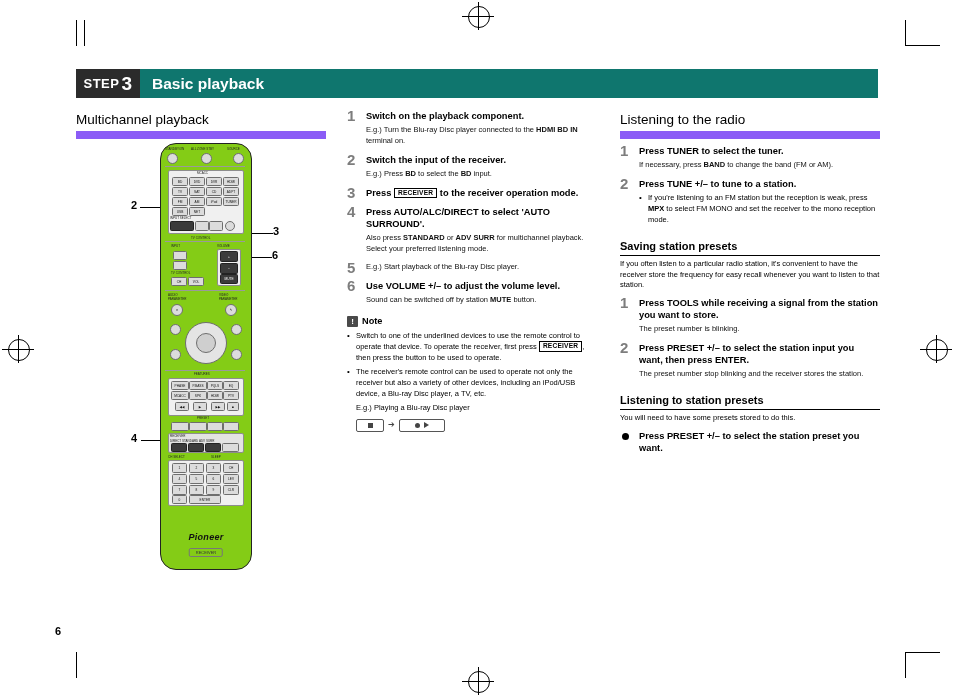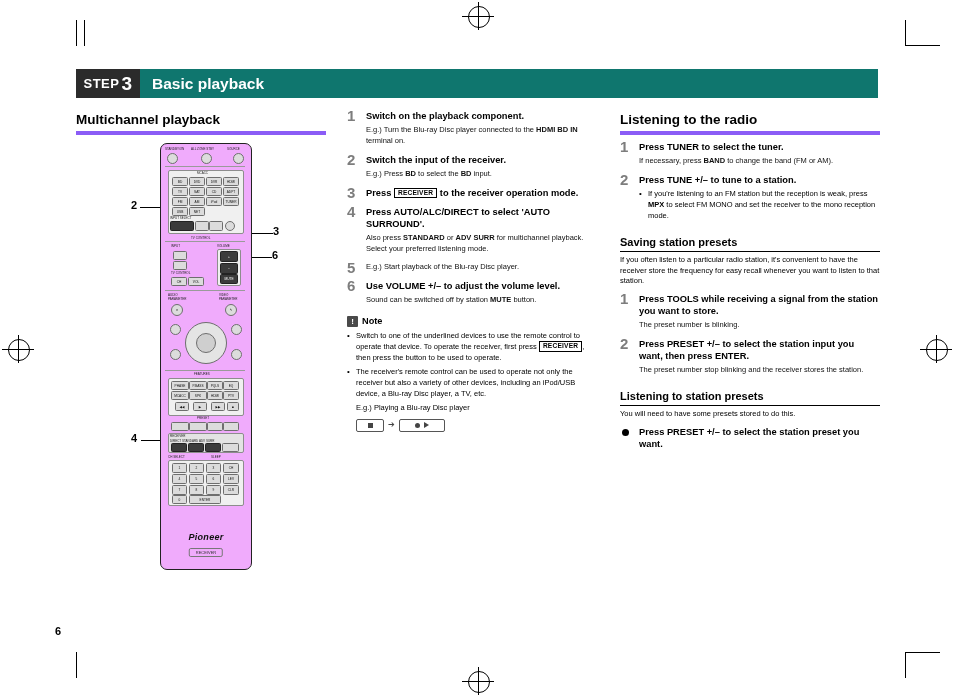--- a/index.html
+++ b/index.html
@@ -35,22 +35,22 @@
     position:absolute;left:76px;top:6px;
     color:#fff;font-size:15.5px;font-weight:bold;
   }
 
   
   .col1{position:absolute;left:76px;top:112px;width:250px;}
   .col2{position:absolute;left:347px;top:110px;width:250px;}
   .col3{position:absolute;left:620px;top:112px;width:260px;}
 
   h2.secthead{
-    font-size:13.5px;font-weight:bold;margin:0 0 6px 0;
-    padding-bottom:4px;border-bottom:4px solid #8b5cf6;
+    font-size:13.5px;font-weight:normal;margin:0 0 6px 0;
+    padding-bottom:4px;border-bottom:8px solid #8b5cf6;
   }
   h3.subhead{
     font-size:11px;font-weight:bold;margin:14px 0 3px 0;
     padding-bottom:3px;border-bottom:1px solid #000;
   }
   .introtext{font-size:7.5px;line-height:1.45;margin:2px 0 6px 0;}
 
   
   .step{position:relative;padding-left:19px;margin-bottom:7px;}
   .step .n{
@@ -108,21 +108,21 @@
   .sqr{width:5px;height:5px;background:#444;}
   .dot{width:5px;height:5px;border-radius:50%;background:#444;}
   .arrowr{font-size:8px;color:#444;}
 
   
   .pagenum{position:absolute;left:55px;top:625px;font-size:11px;font-weight:bold;}
 
   
   .remote{
     position:absolute;left:160px;top:143px;width:90px;height:425px;
-    border:1px solid #222;border-radius:7px;background:#f0abfc;
+    border:1px solid #222;border-radius:16px;background:#84cc16;
   }
   .rc-inner{position:absolute;left:0;top:0;right:0;bottom:0;}
   .rc-sec{position:absolute;background:#f0f0f0;border:1px solid #8d8d8d;border-radius:2px;}
   .rc-btn{position:absolute;background:#dcdcdc;border:1px solid #6e6e6e;border-radius:1.5px;font-size:3.2px;color:#111;display:flex;align-items:center;justify-content:center;overflow:hidden;}
   .rc-btn.dark{background:#3b3b3b;color:#fff;border-color:#222;}
   .rc-btn.rnd{border-radius:50%;}
   .rc-lbl{position:absolute;font-size:3px;color:#222;white-space:nowrap;}
   .rc-line{position:absolute;background:#9a9a9a;height:1px;}
   .rc-circle{position:absolute;border-radius:50%;border:1px solid #6e6e6e;background:#e4e4e4;}
 

